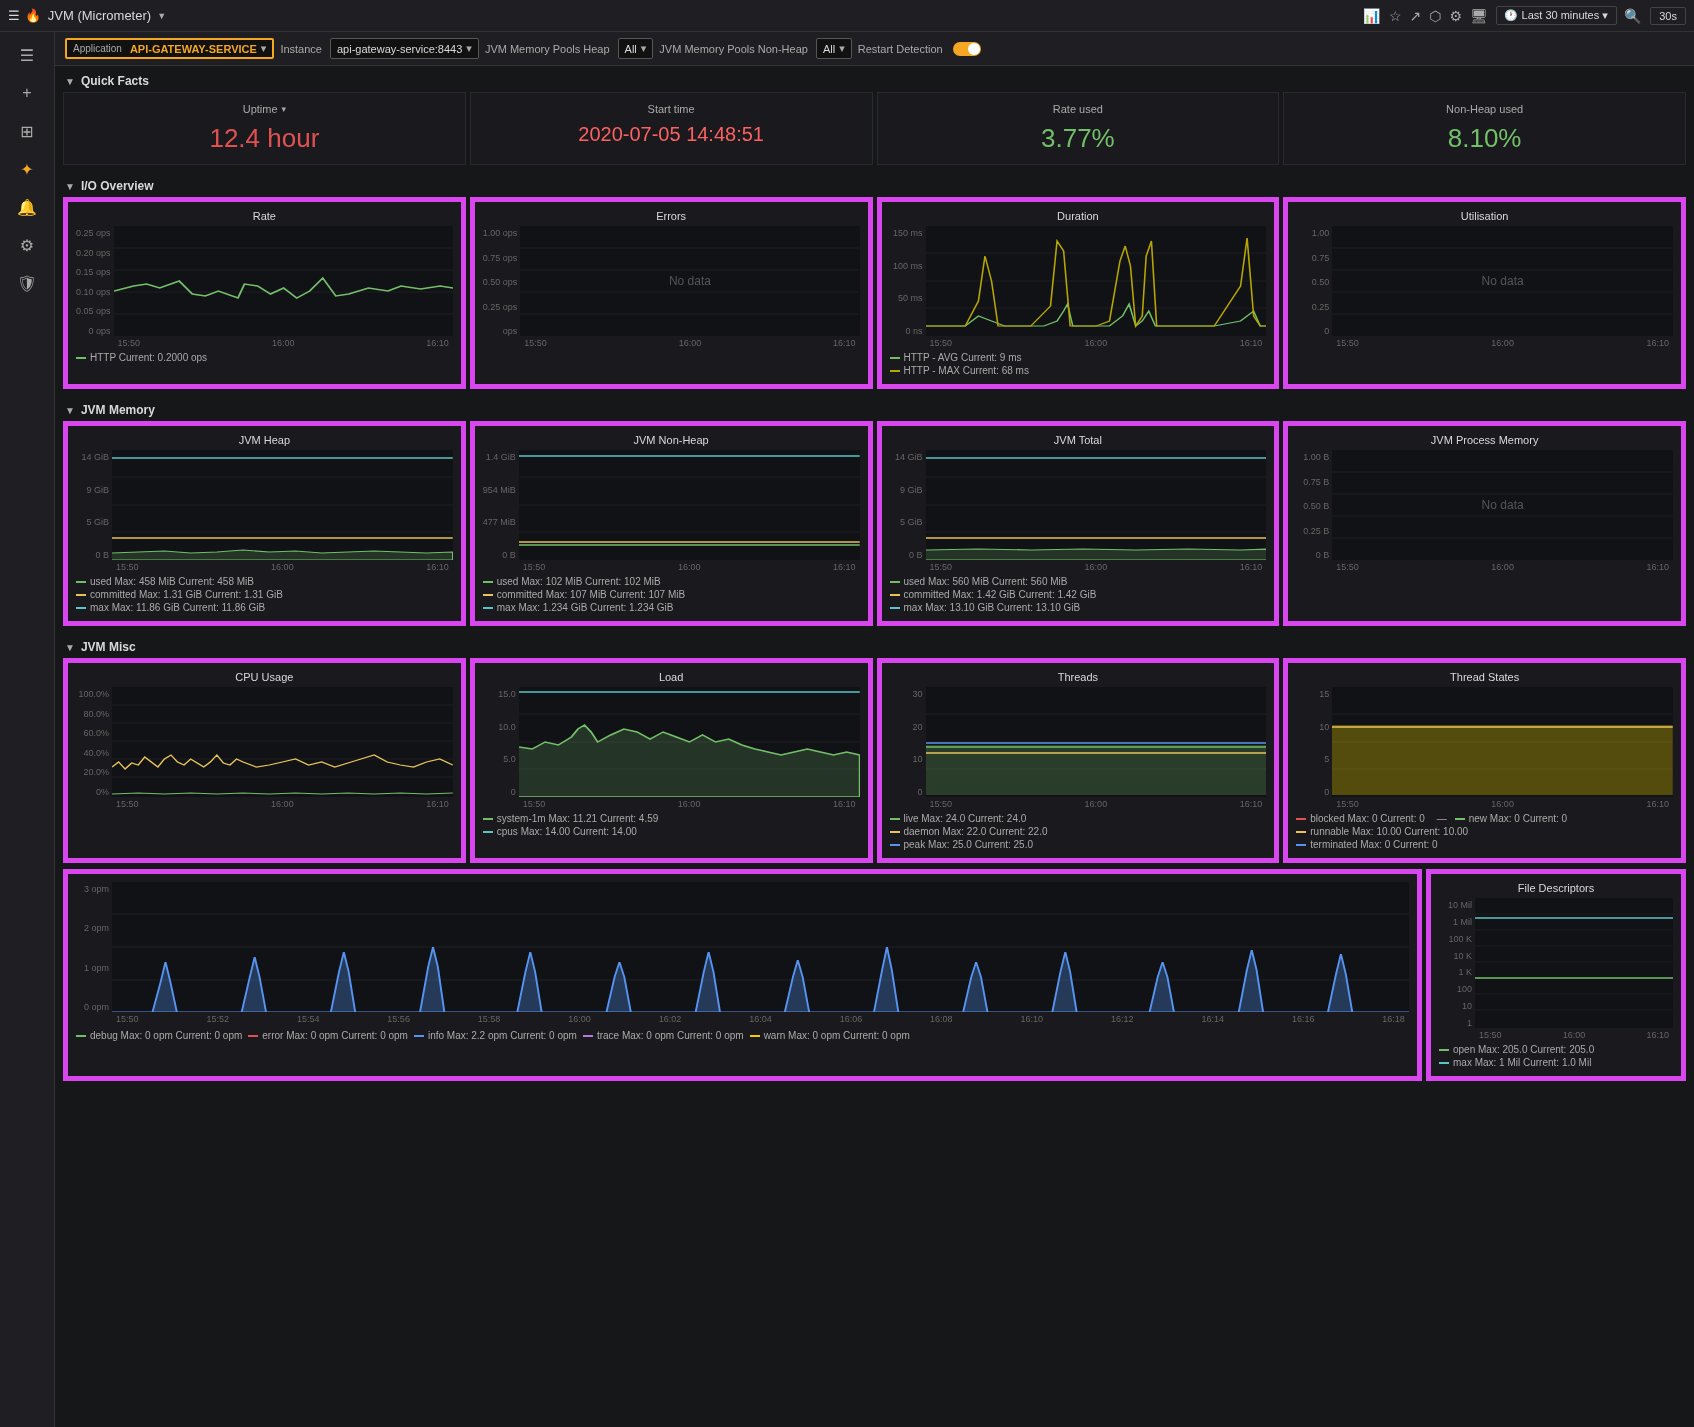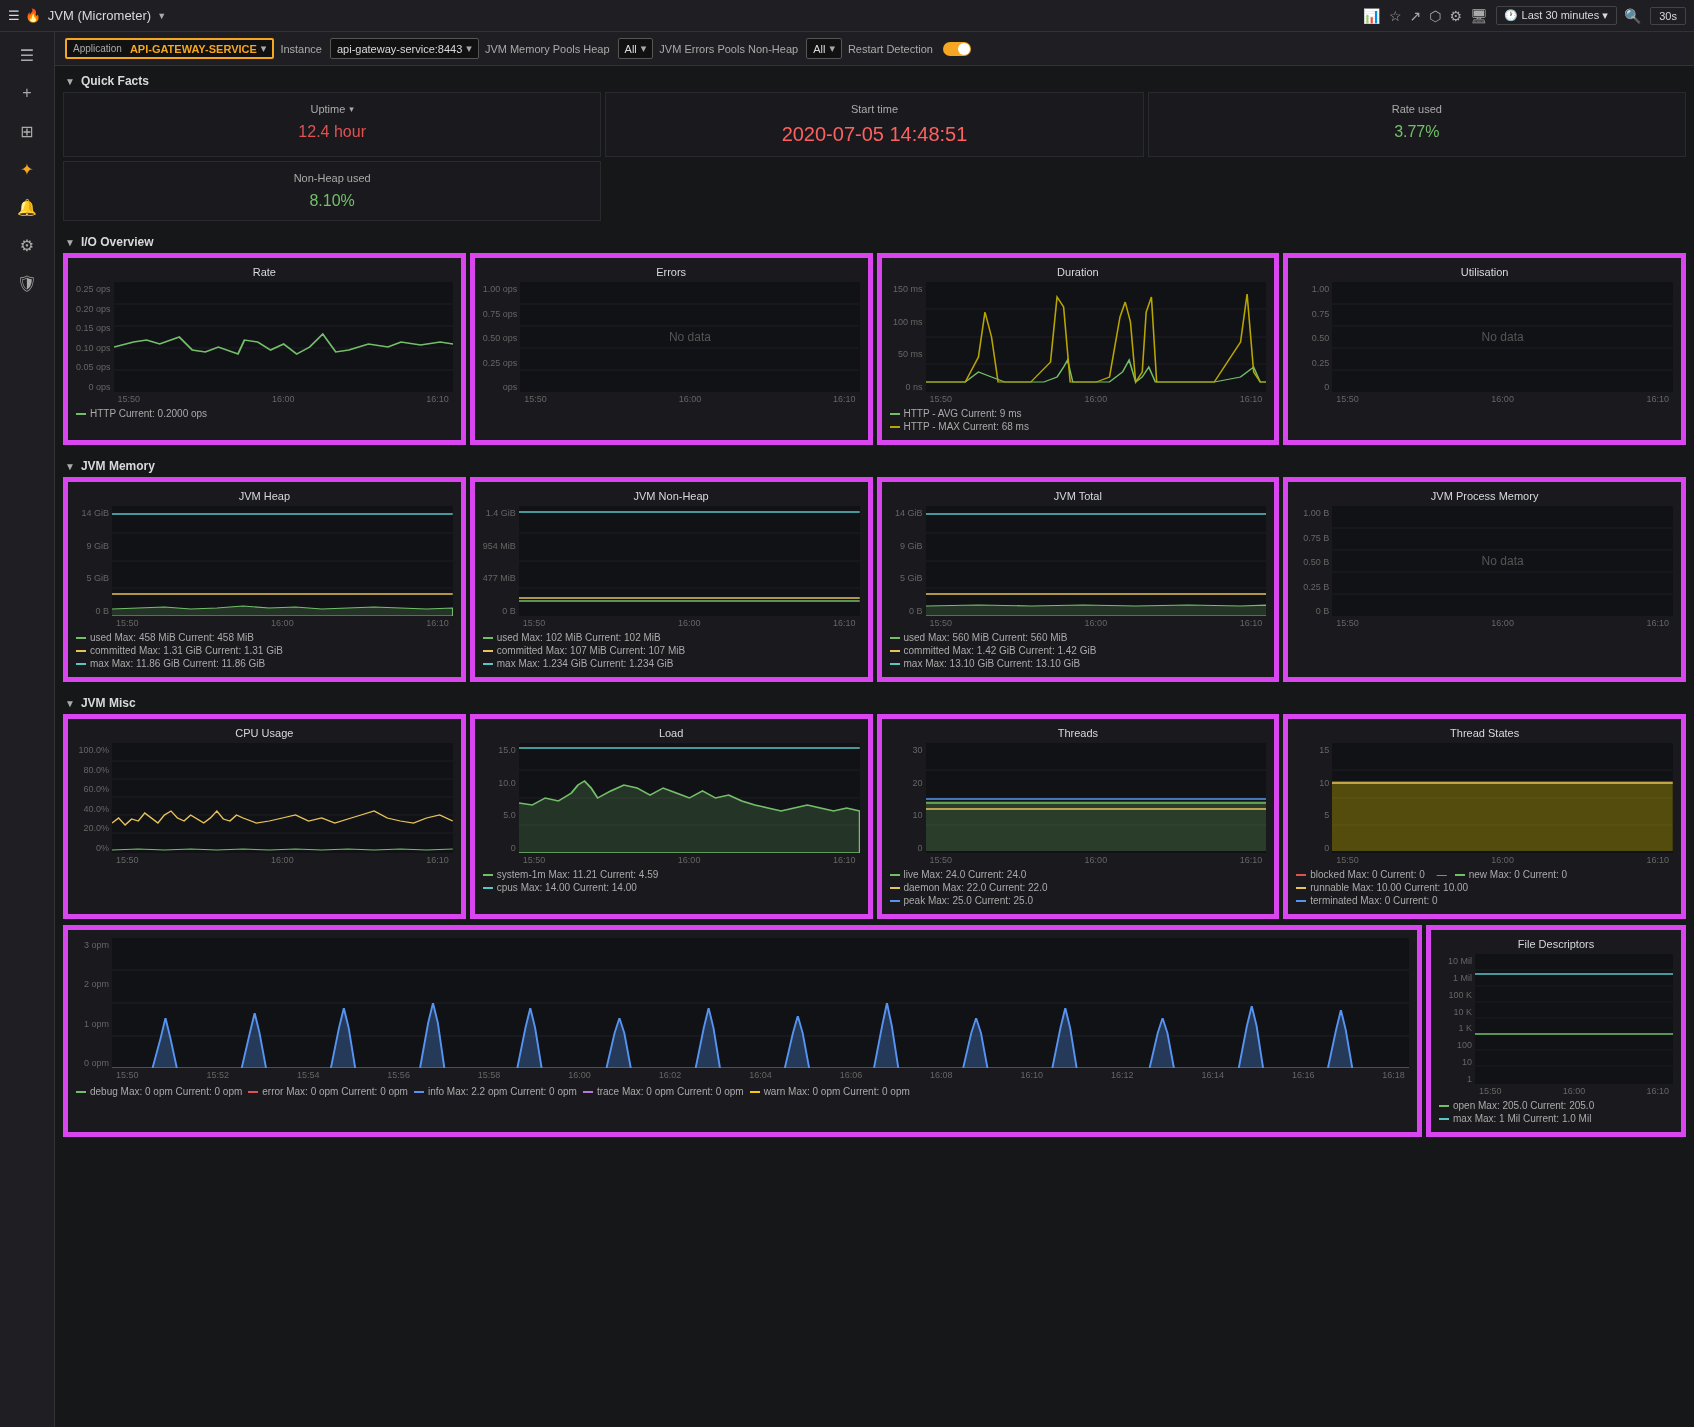--- a/index.html
+++ b/index.html
@@ -148,41 +148,41 @@
       font-weight: 600;
       color: #d8d9da;
     }
     .section-header .chevron {
       font-size: 10px;
       color: #aaa;
     }
     
     .quick-facts-row {
       display: grid;
-      grid-template-columns: repeat(3, 1fr);
+      grid-template-columns: repeat(4, 1fr);
       gap: 4px;
       padding: 0 8px 6px;
     }
     .stat-card {
       background: #1a1a1e;
       border: 1px solid #2a2a2e;
       padding: 10px;
       text-align: center;
     }
     .stat-card-title {
       font-size: 11px;
       color: #aaa;
       margin-bottom: 8px;
       display: flex;
       align-items: center;
       justify-content: center;
       gap: 4px;
     }
     .stat-card-value {
-      font-size: 16px;
+      font-size: 26px;
       font-weight: 300;
     }
     .stat-card-value.red { color: #e05252; }
     .stat-card-value.red-bright { color: #fc6161; }
     .stat-card-value.green { color: #73bf69; }
     
     .charts-grid {
       display: grid;
       grid-template-columns: repeat(4, 1fr);
       gap: 4px;
@@ -323,21 +323,21 @@
         </div>
       </div>
       <div class="filter-group">
         <span class="filter-label">JVM Memory Pools Heap</span>
         <div class="filter-dropdown">
           <span>All</span>
           <span style="color:#aaa;">▾</span>
         </div>
       </div>
       <div class="filter-group">
-        <span class="filter-label">JVM Errors Pools Non-Heap</span>
+        <span class="filter-label">JVM Memory Pools Non-Heap</span>
         <div class="filter-dropdown">
           <span>All</span>
           <span style="color:#aaa;">▾</span>
         </div>
       </div>
       <div class="toggle-switch">
         <span class="filter-label">Restart Detection</span>
         <div class="toggle-track">
           <div class="toggle-thumb"></div>
         </div>

